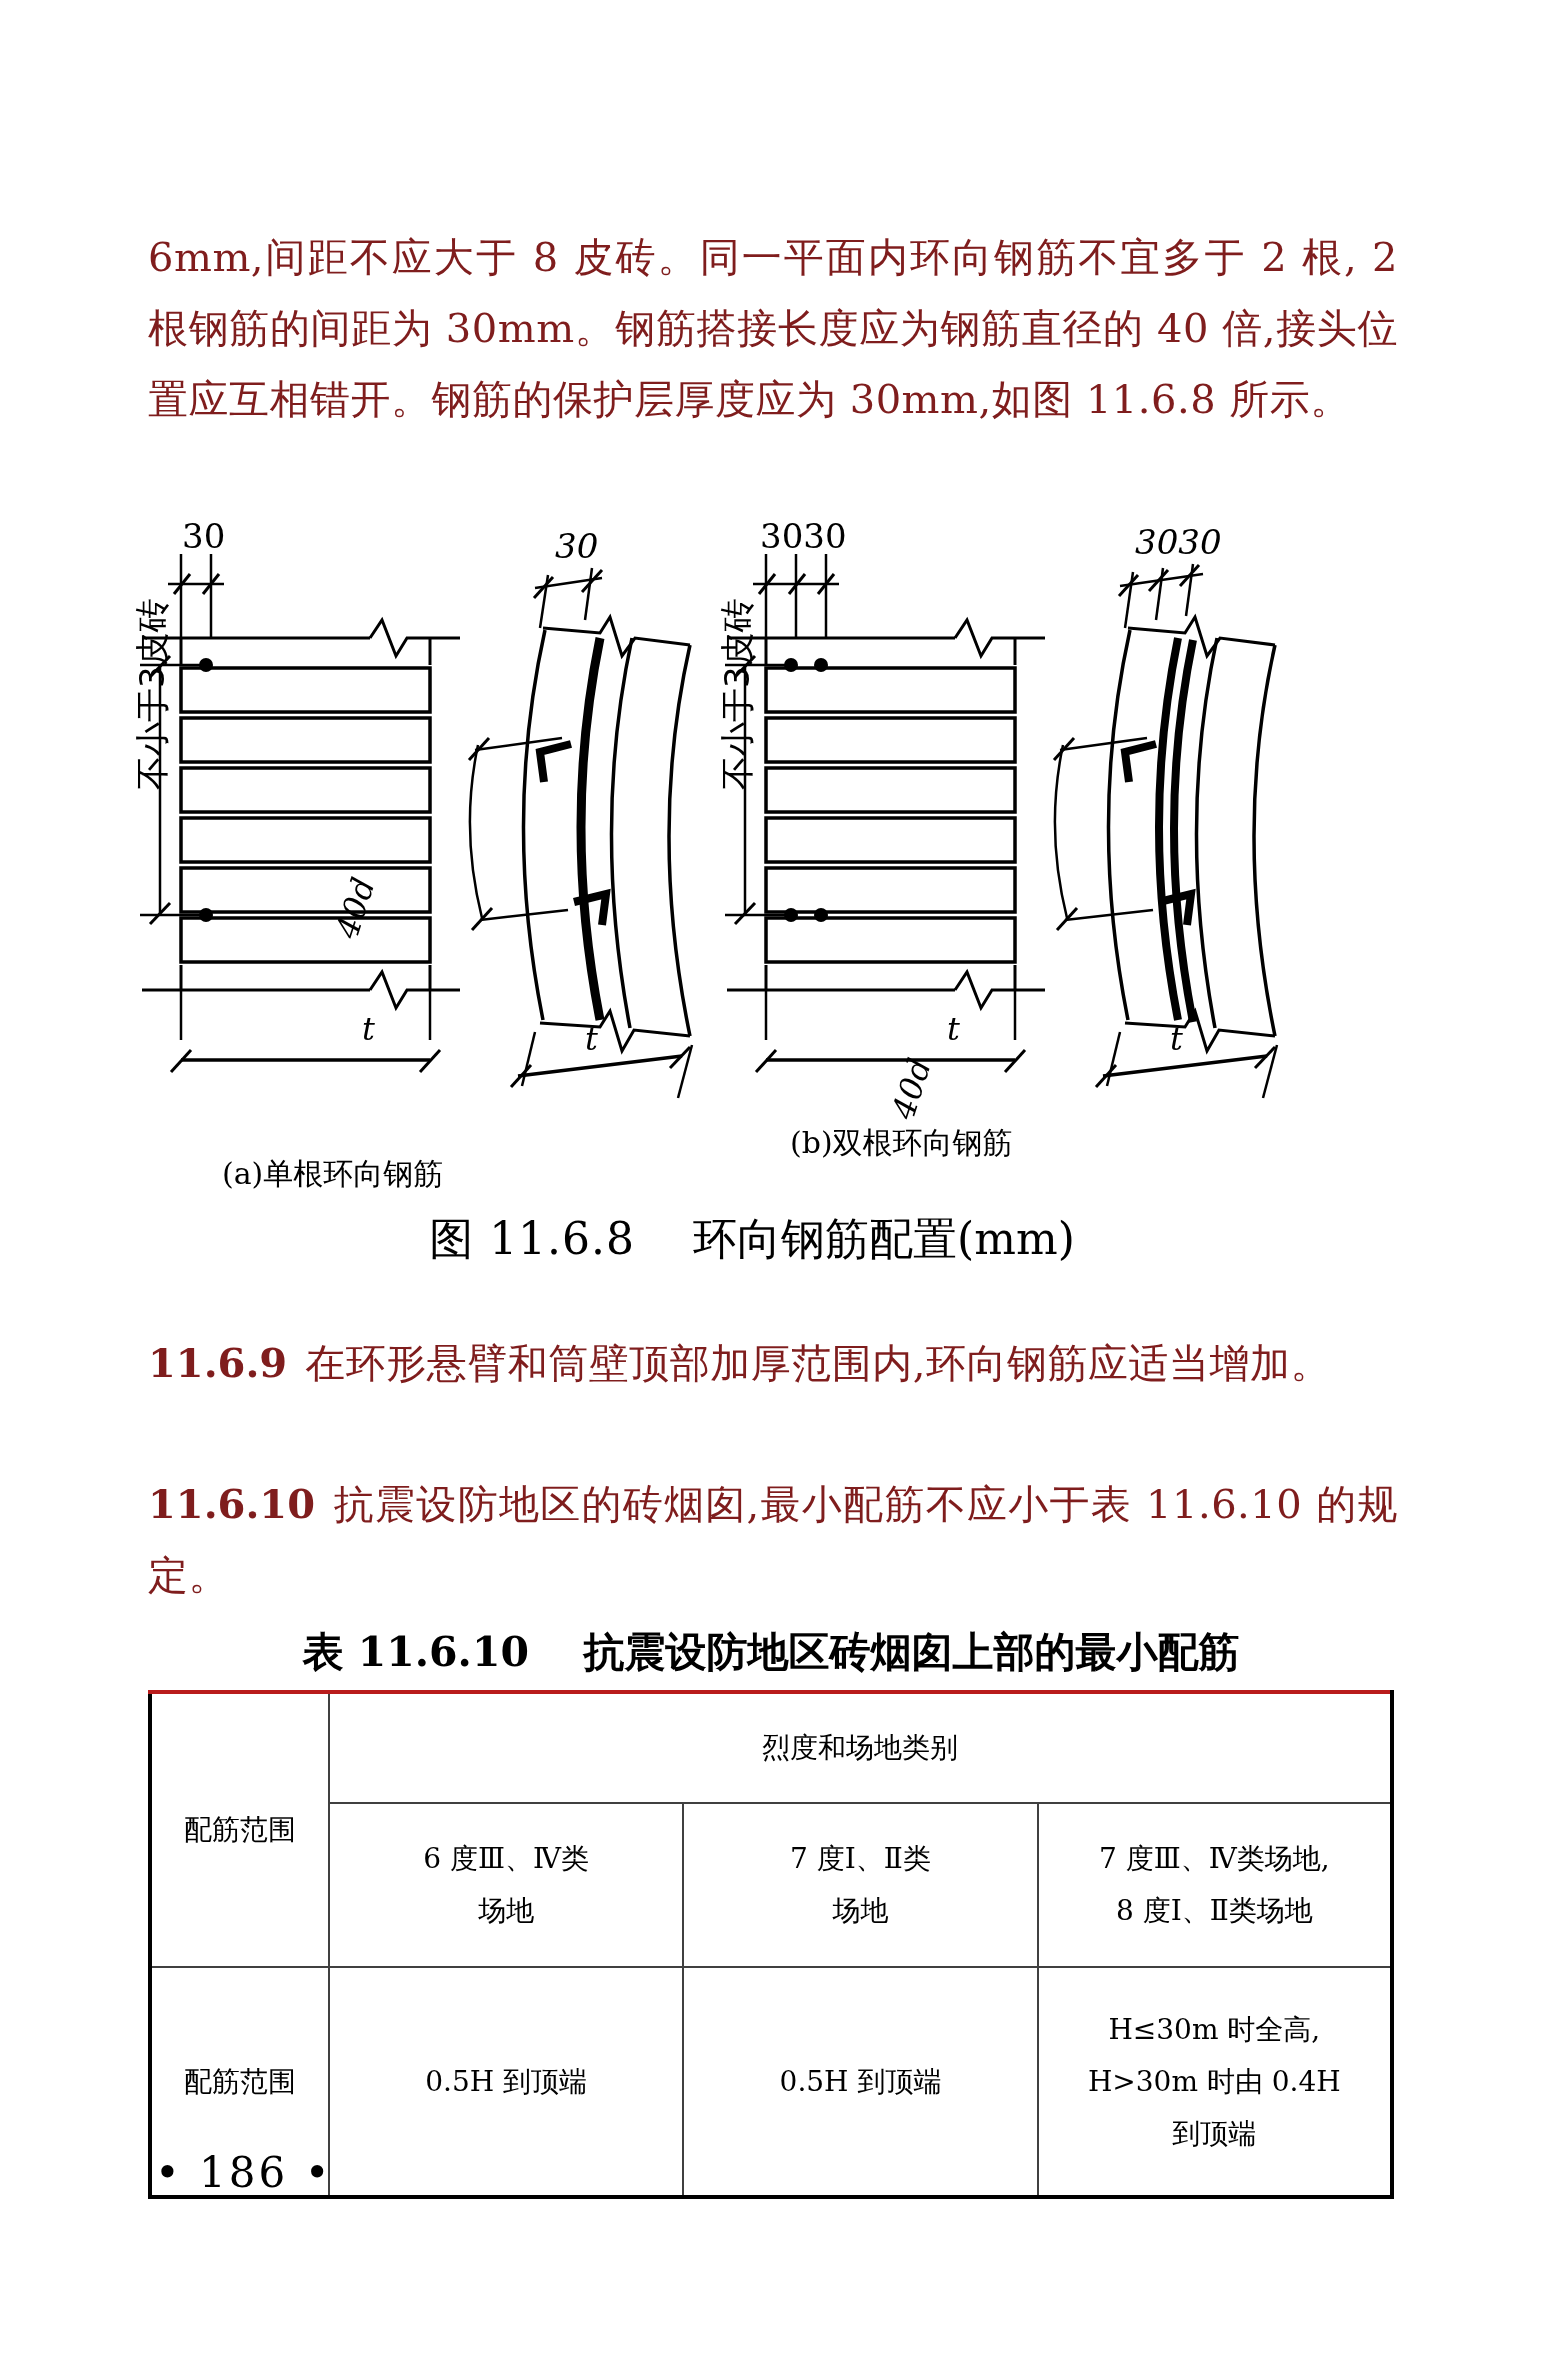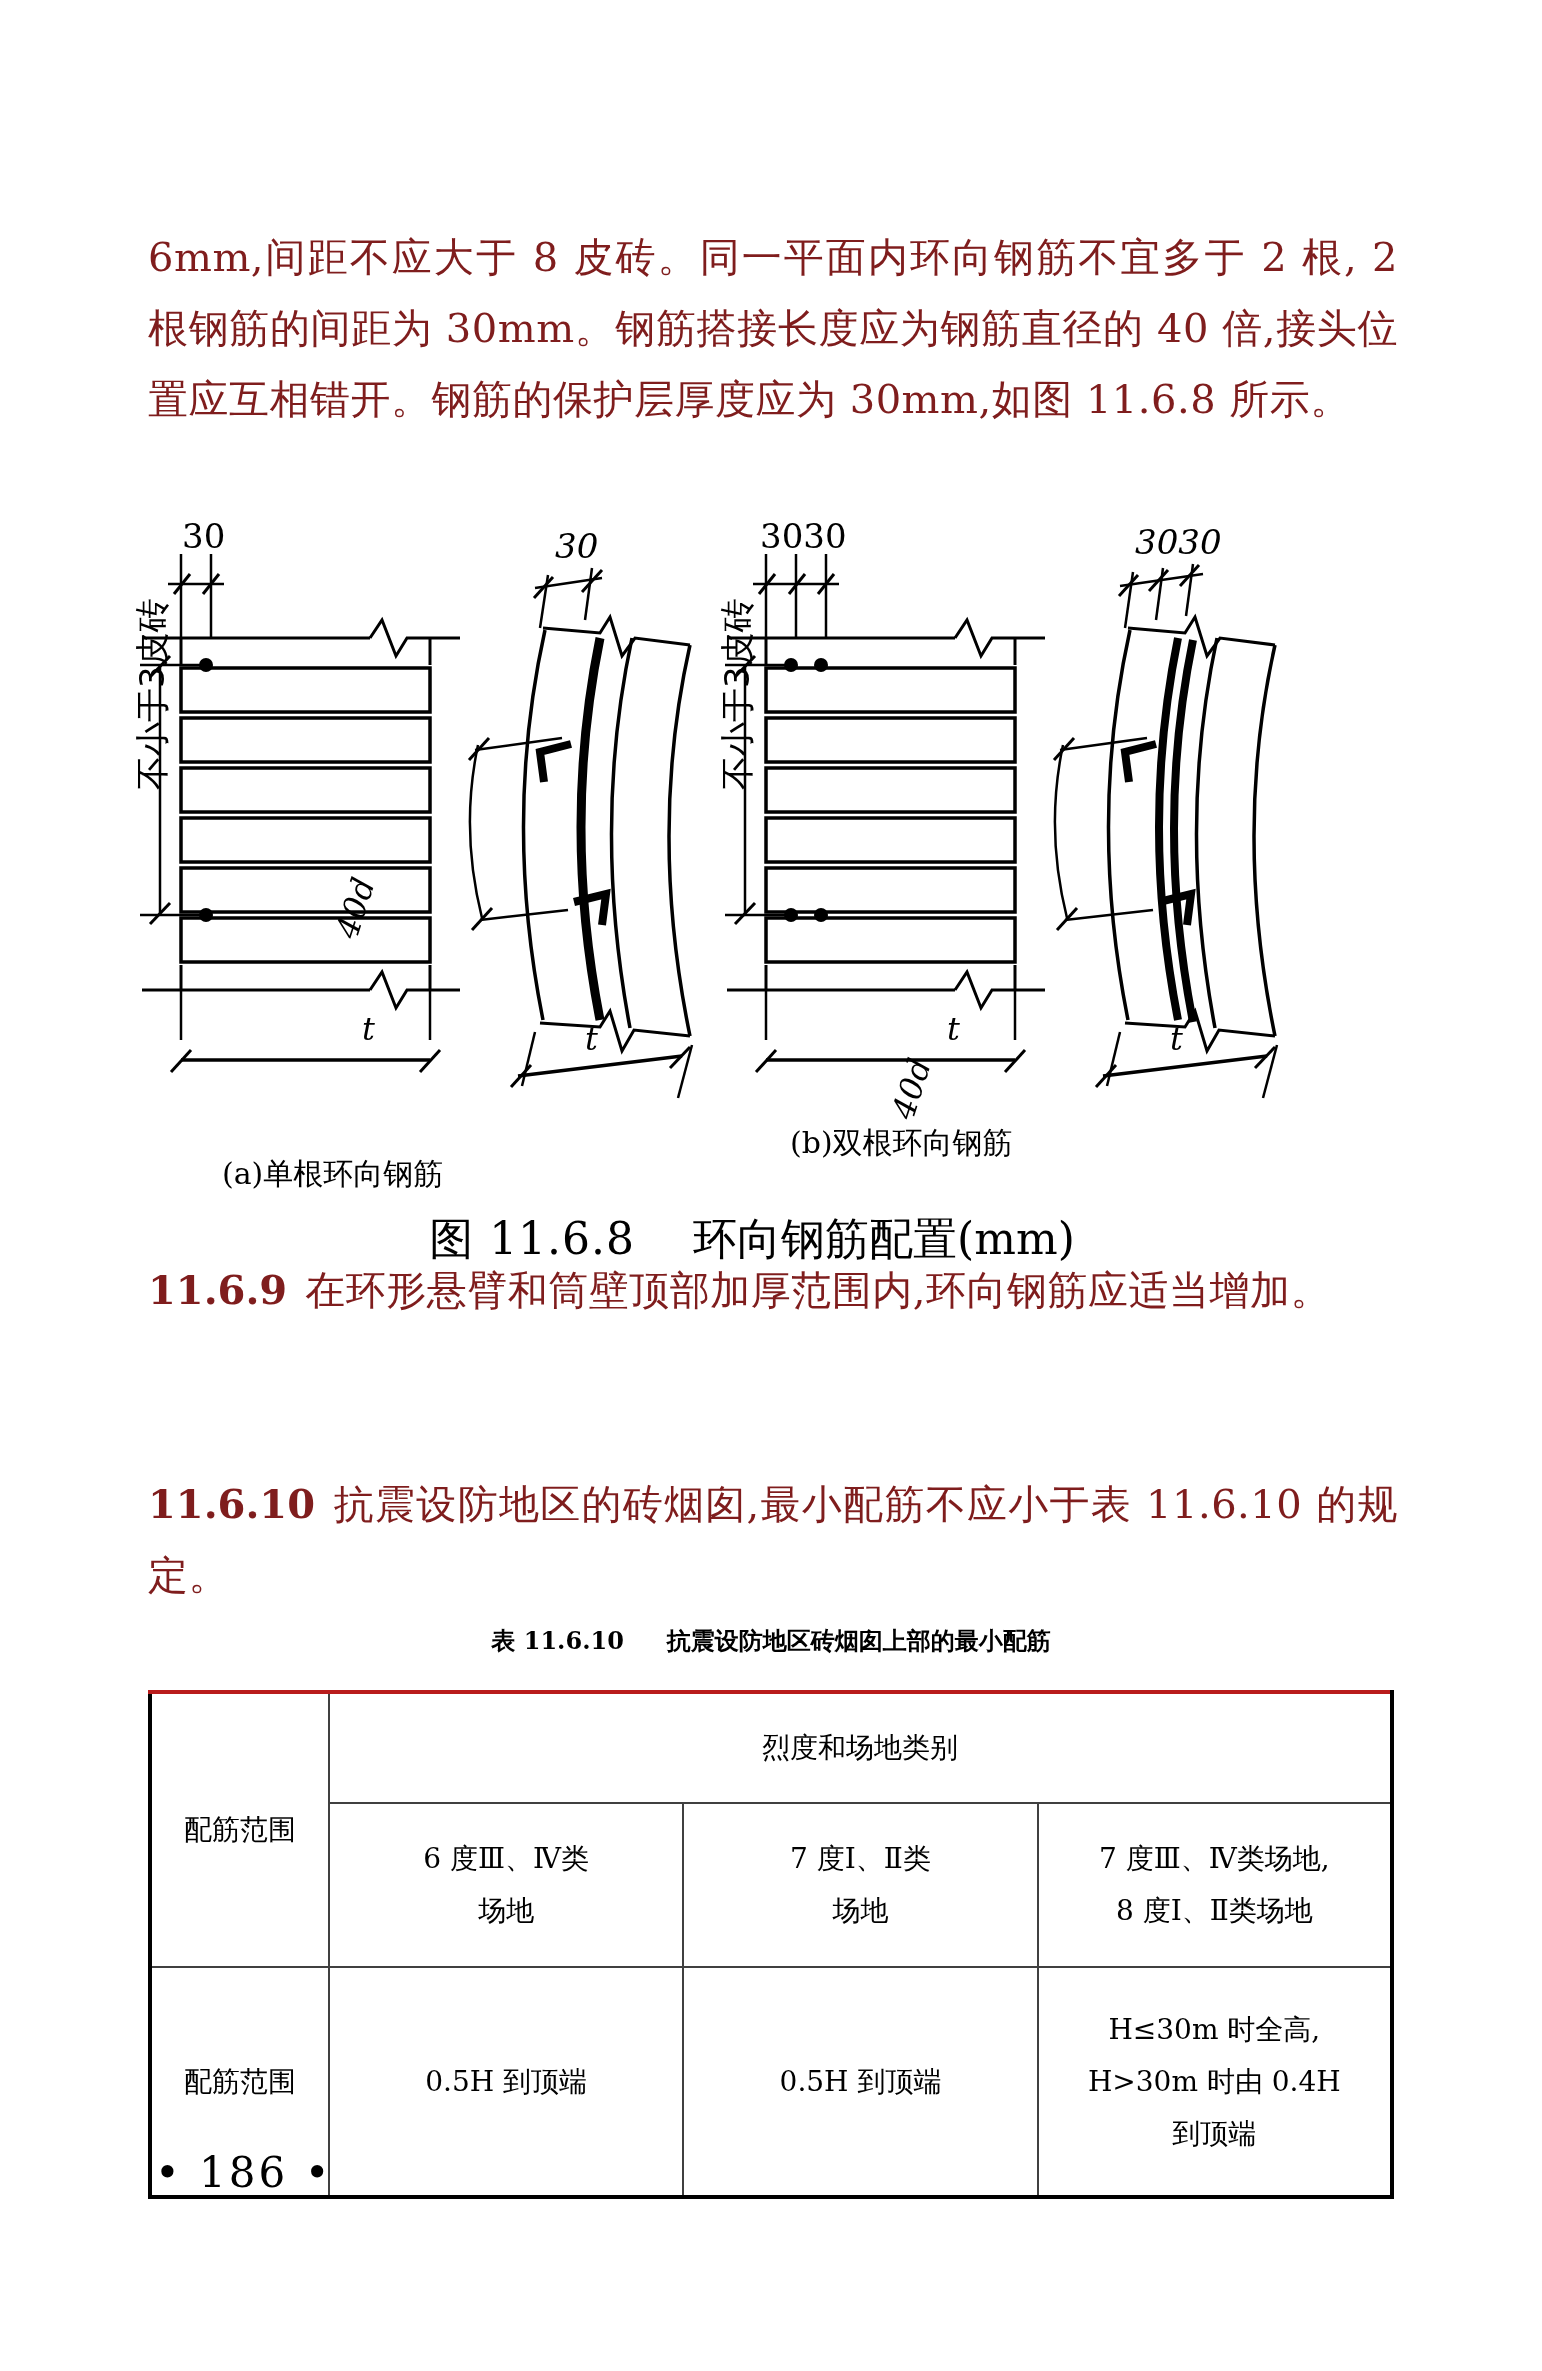--- a/index.html
+++ b/index.html
@@ -33,21 +33,21 @@
   }
   #para-1 {
     left: 148px;
     top: 222px;
     width: 1250px;
     text-align: justify;
     text-justify: inter-character;
   }
   #sec-1169 {
     left: 148px;
-    top: 1254px;
+    top: 1327px;
     width: 1250px;
     text-align: justify;
     text-justify: inter-character;
   }
   #sec-11610 {
     left: 148px;
     top: 1468px;
     width: 1250px;
     text-align: justify;
     text-justify: inter-character;
@@ -89,21 +89,21 @@
   #fig-caption .capnum { letter-spacing: 1px; }
   #fig-caption .capgap { display: inline-block; width: 30px; }
 
   
   #table-title {
     position: absolute;
     left: 0;
     top: 1625px;
     width: 1542px;
     text-align: center;
-    font-size: 24px;
+    font-size: 41px;
     font-weight: bold;
     font-family: "DejaVu Serif", "Liberation Serif", serif;
   }
   #table-title .tgap { display: inline-block; width: 26px; }
 
   #data-table {
     position: absolute;
     left: 148px;
     top: 1690px;
     width: 1246px;

